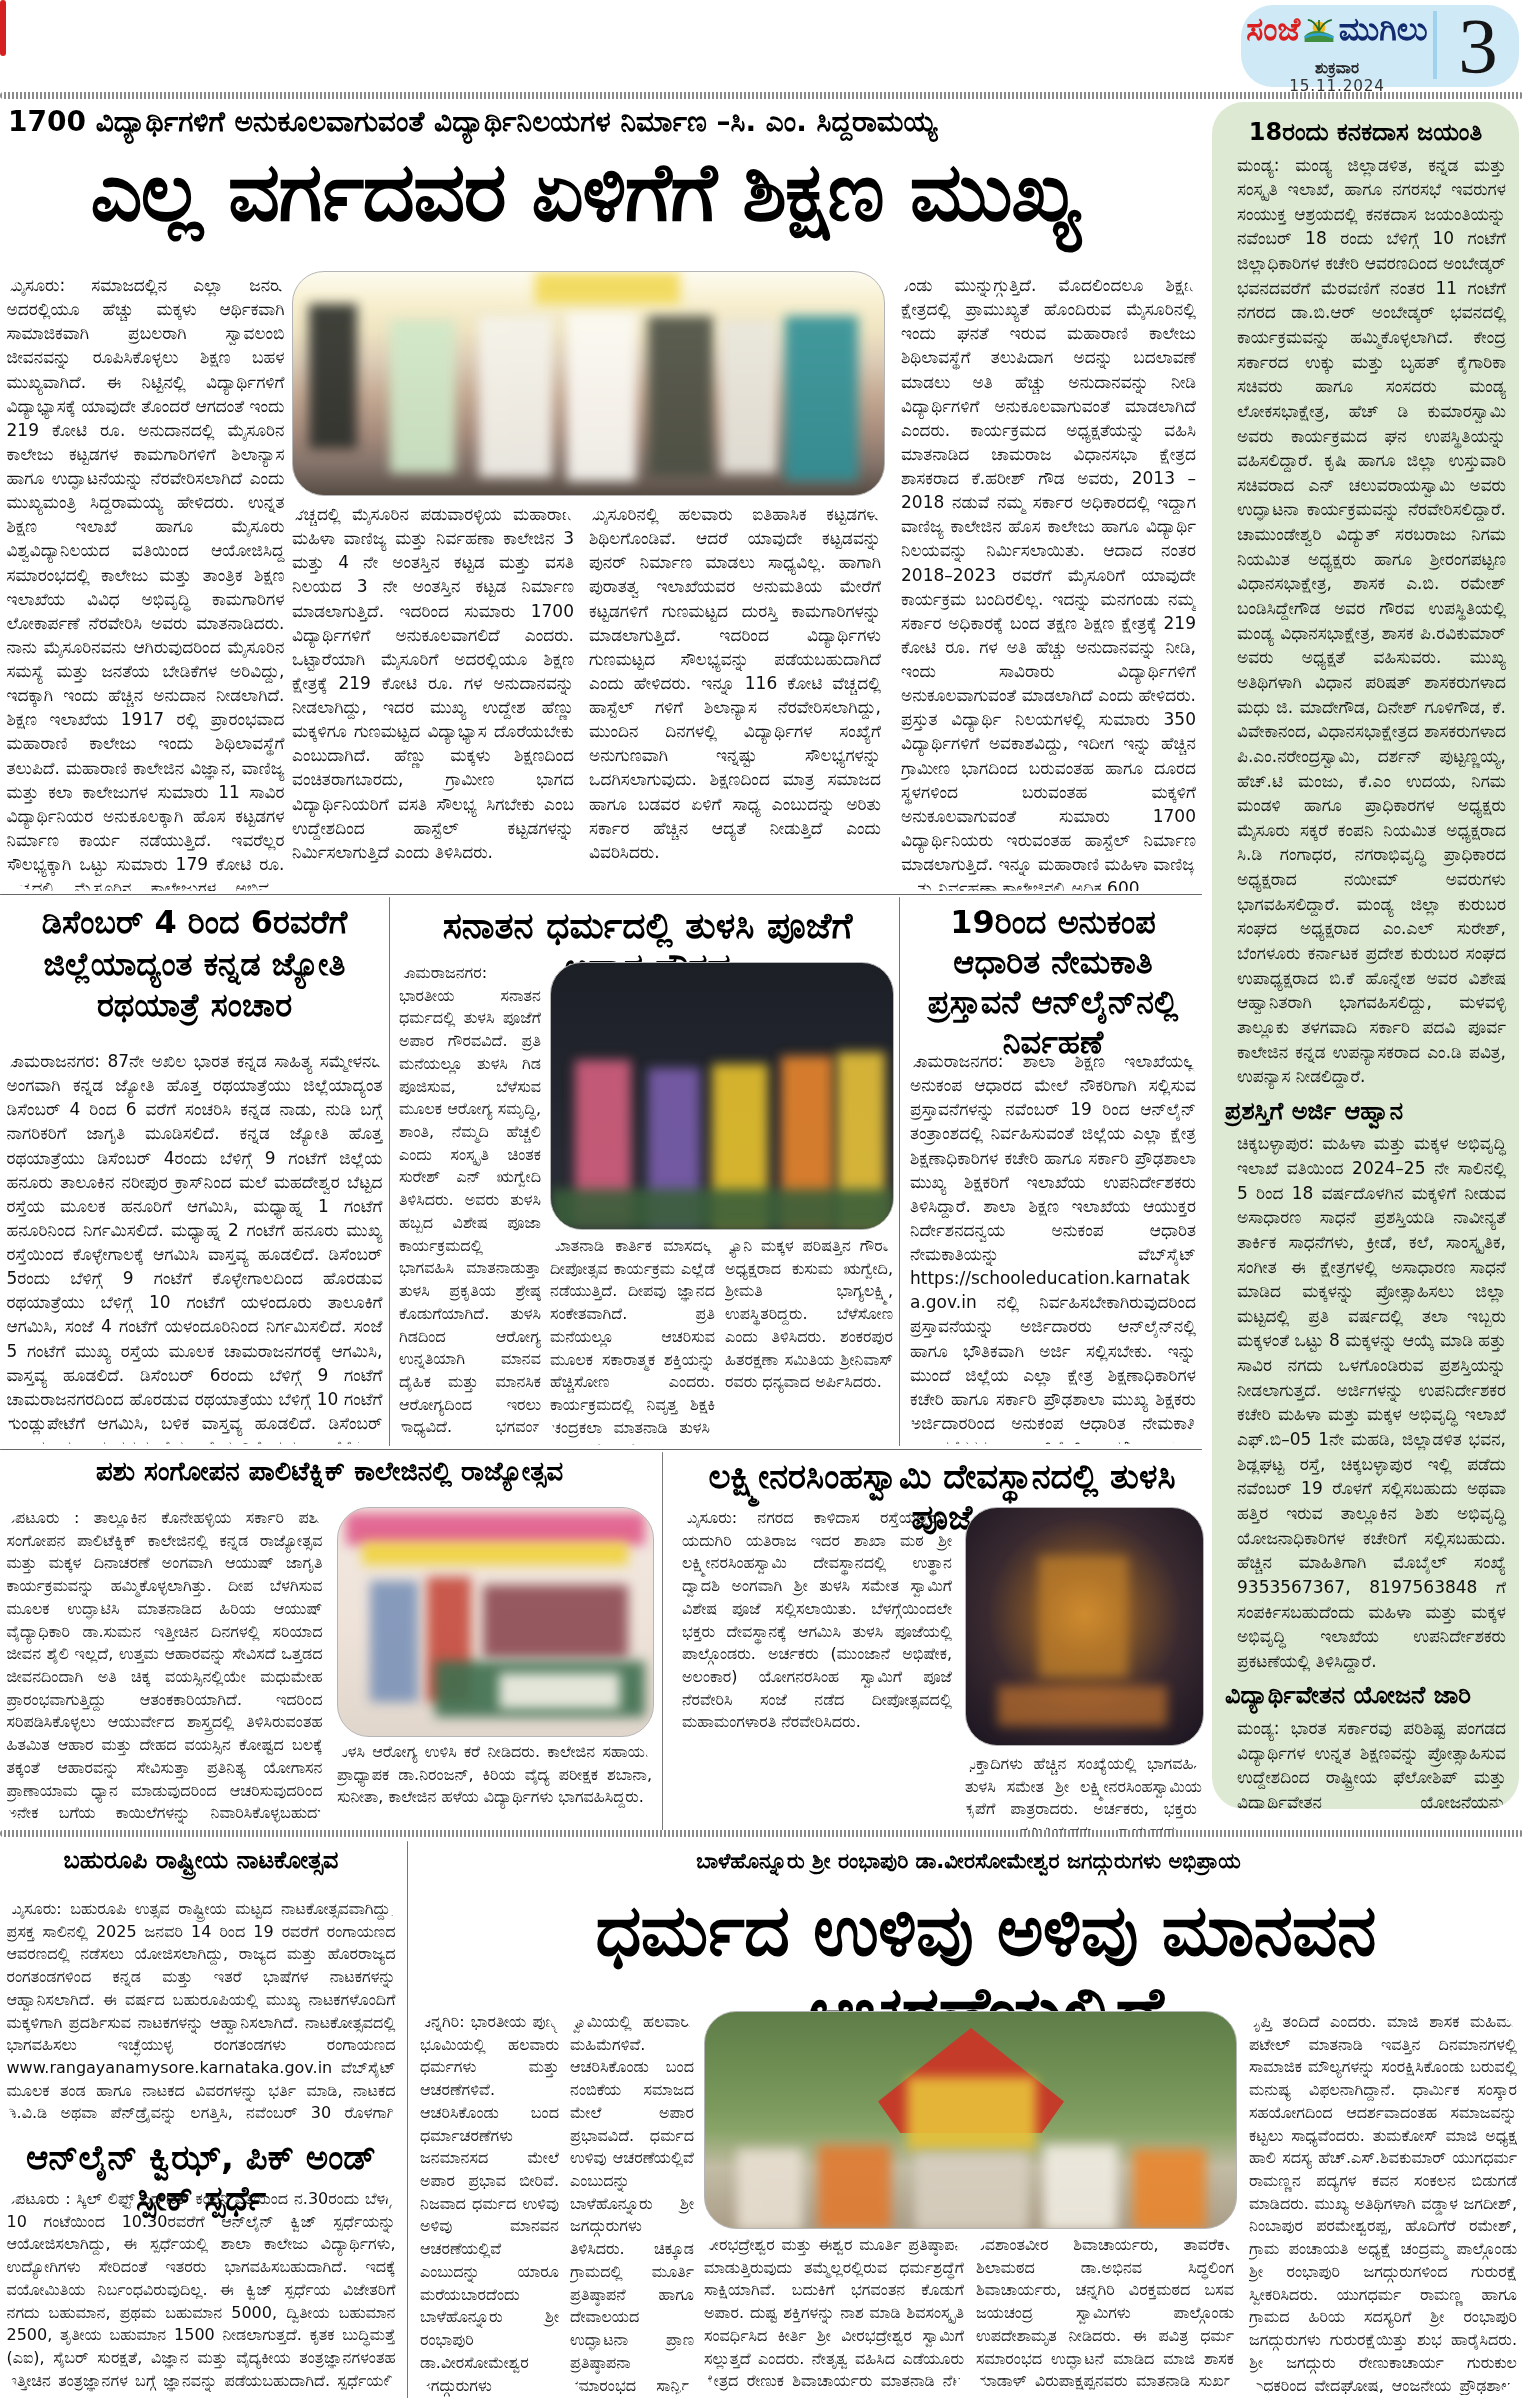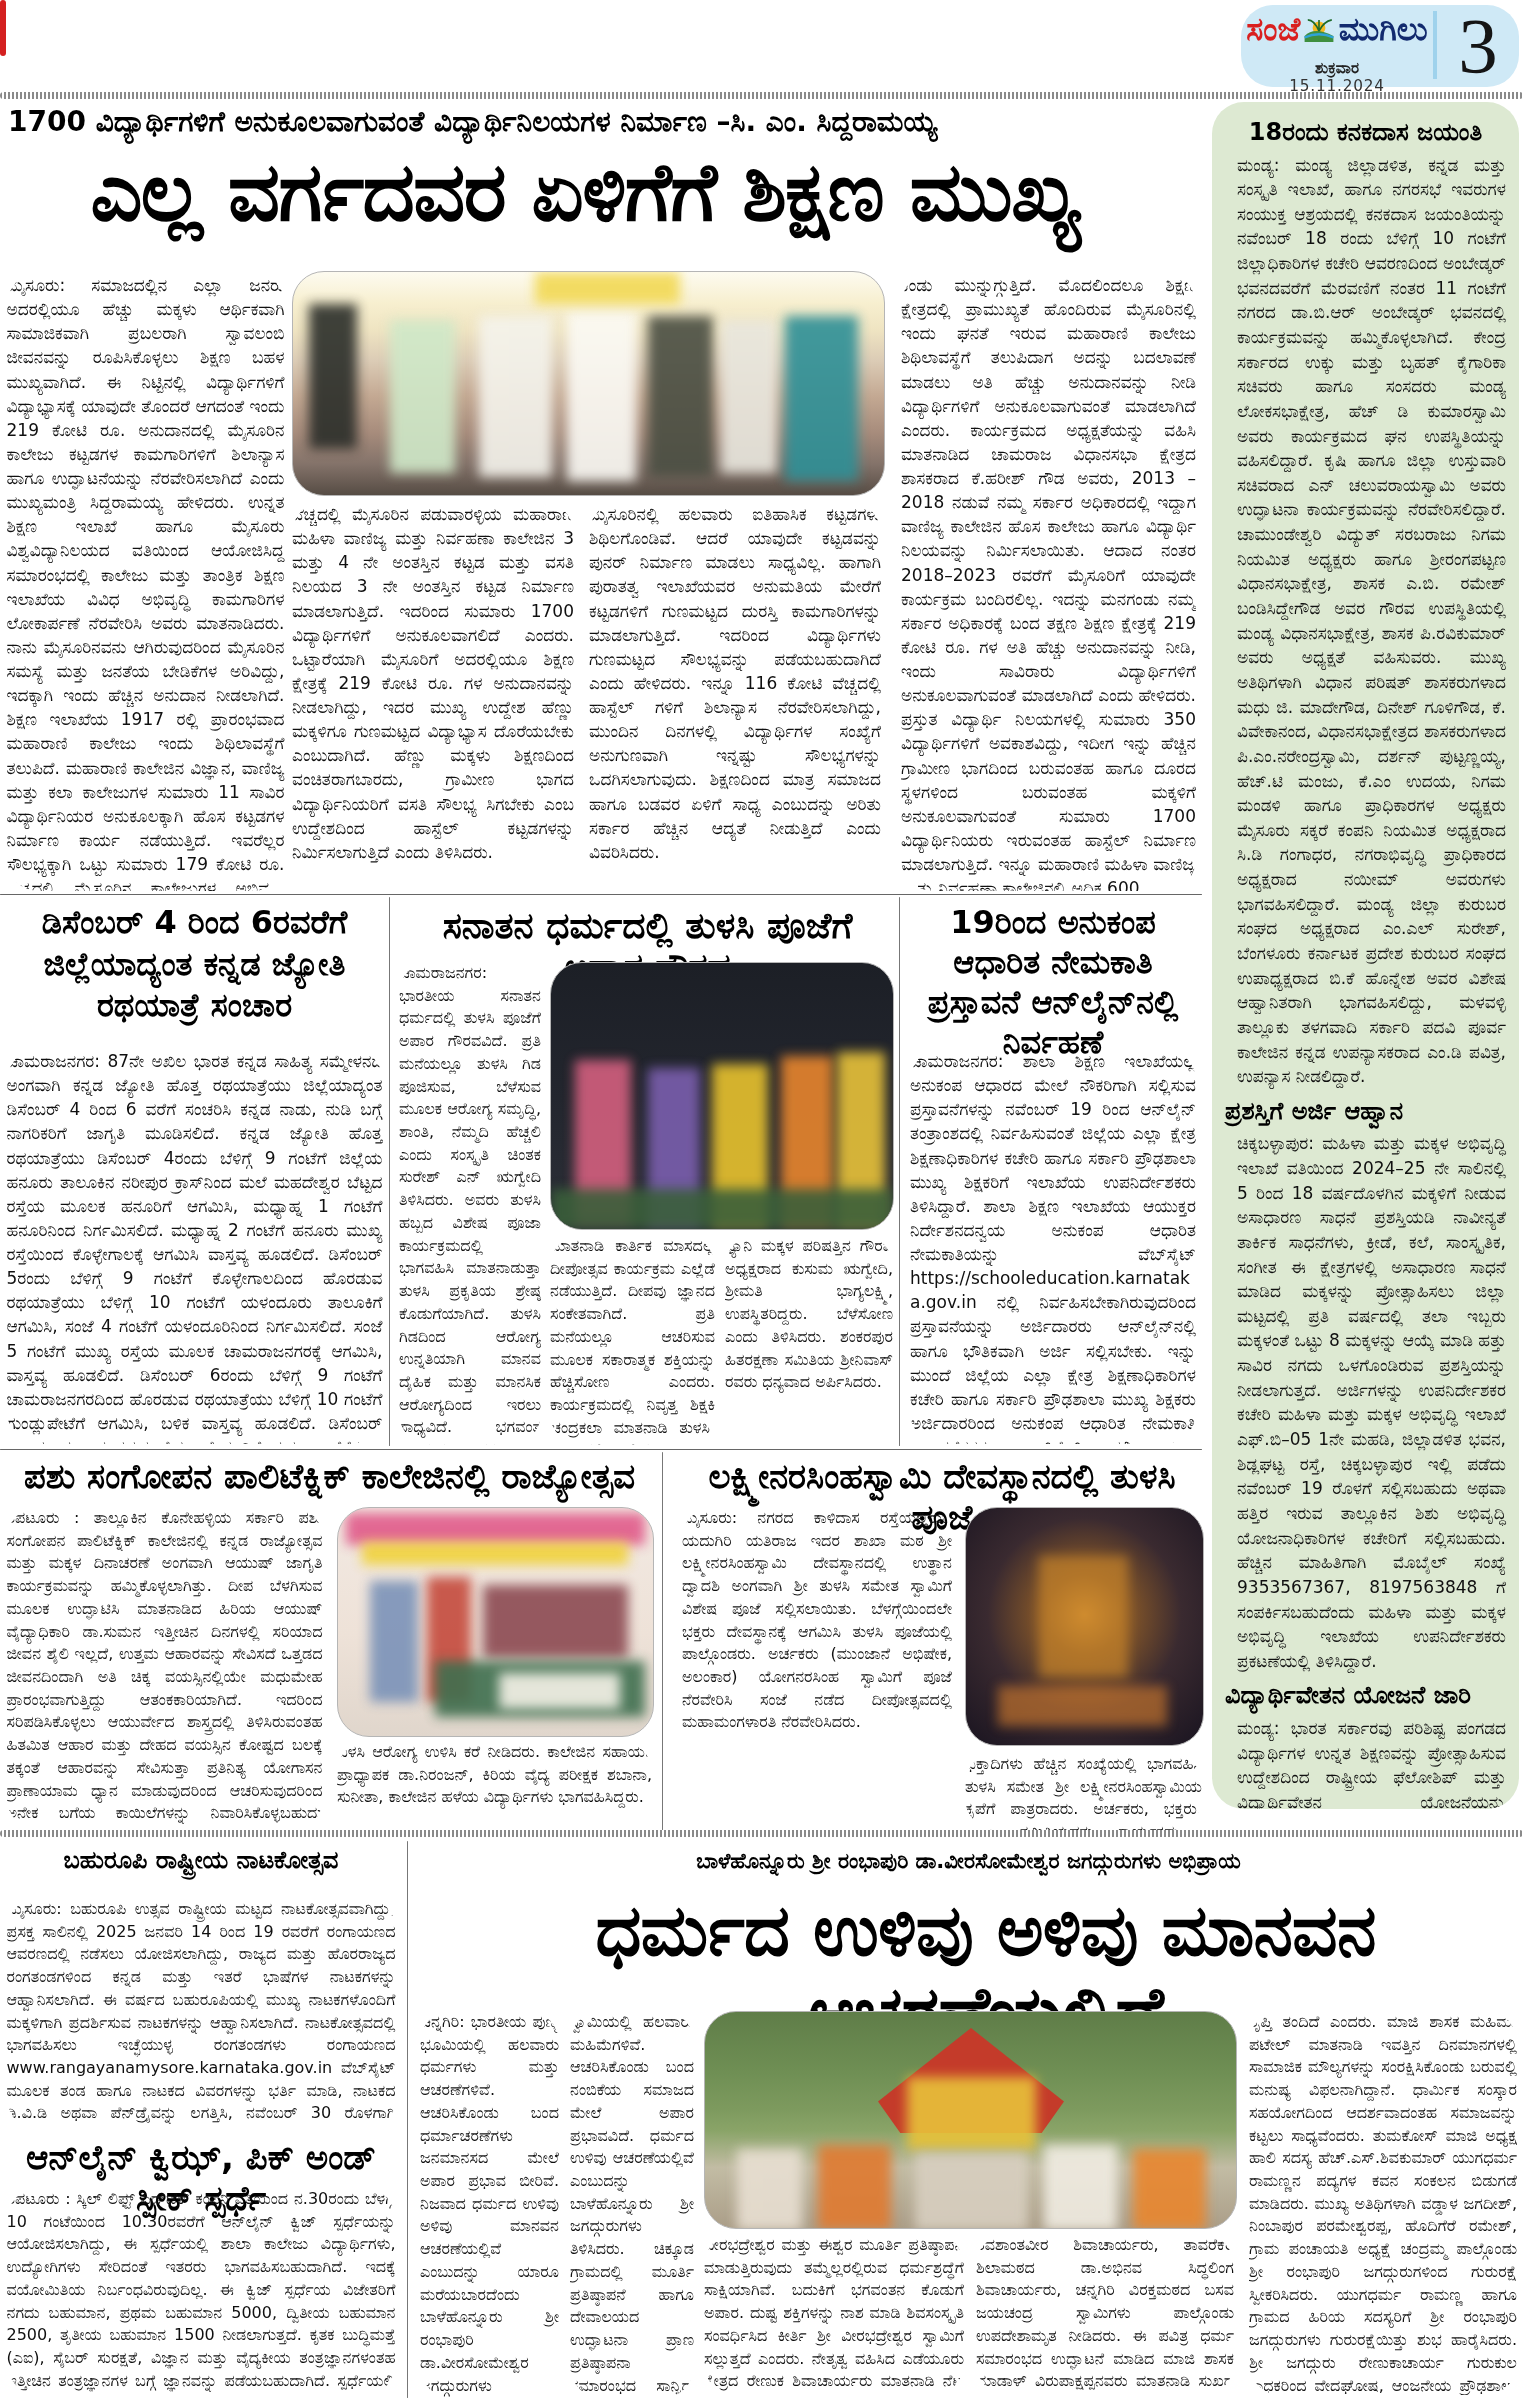--- a/index.html
+++ b/index.html
@@ -116,21 +116,21 @@
   <div class="abs body-text" style="left:725px;top:1235px;width:168px;height:210px;font-size:16px;">ಧ್ಯಾನಿ ಮಕ್ಕಳ ಪರಿಷತ್ತಿನ ಗೌರವ ಅಧ್ಯಕ್ಷರಾದ ಕುಸುಮ ಋಗ್ವೇದಿ, ಶ್ರೀಮತಿ ಭಾಗ್ಯಲಕ್ಷ್ಮಿ, ಉಪಸ್ಥಿತರಿದ್ದರು. ಬೆಳೆಸೋಣ ಎಂದು ತಿಳಿಸಿದರು. ಶಂಕರಪುರ ಹಿತರಕ್ಷಣಾ ಸಮಿತಿಯ ಶ್ರೀನಿವಾಸ್ ರವರು ಧನ್ಯವಾದ ಅರ್ಪಿಸಿದರು.</div>
 
   <div class="abs vrule" style="left:899px;top:897px;height:549px;"></div>
 
   <div class="abs headline center" style="left:910px;top:902px;width:286px;font-size:32px;line-height:1.25;">19ರಿಂದ ಅನುಕಂಪ ಆಧಾರಿತ ನೇಮಕಾತಿ ಪ್ರಸ್ತಾವನೆ ಆನ್‌ಲೈನ್‌ನಲ್ಲಿ ನಿರ್ವಹಣೆ</div>
   <div class="abs body-text" style="left:910px;top:1049px;width:286px;height:395px;">ಚಾಮರಾಜನಗರ: ಶಾಲಾ ಶಿಕ್ಷಣ ಇಲಾಖೆಯಲ್ಲಿ ಅನುಕಂಪ ಆಧಾರದ ಮೇಲೆ ನೌಕರಿಗಾಗಿ ಸಲ್ಲಿಸುವ ಪ್ರಸ್ತಾವನೆಗಳನ್ನು ನವೆಂಬರ್ 19 ರಿಂದ ಆನ್‌ಲೈನ್ ತಂತ್ರಾಂಶದಲ್ಲಿ ನಿರ್ವಹಿಸುವಂತೆ ಜಿಲ್ಲೆಯ ಎಲ್ಲಾ ಕ್ಷೇತ್ರ ಶಿಕ್ಷಣಾಧಿಕಾರಿಗಳ ಕಚೇರಿ ಹಾಗೂ ಸರ್ಕಾರಿ ಪ್ರೌಢಶಾಲಾ ಮುಖ್ಯ ಶಿಕ್ಷಕರಿಗೆ ಇಲಾಖೆಯ ಉಪನಿರ್ದೇಶಕರು ತಿಳಿಸಿದ್ದಾರೆ. ಶಾಲಾ ಶಿಕ್ಷಣ ಇಲಾಖೆಯ ಆಯುಕ್ತರ ನಿರ್ದೇಶನದನ್ವಯ ಅನುಕಂಪ ಆಧಾರಿತ ನೇಮಕಾತಿಯನ್ನು ವೆಬ್‌ಸೈಟ್ https://schooleducation.karnataka.gov.in ನಲ್ಲಿ ನಿರ್ವಹಿಸಬೇಕಾಗಿರುವುದರಿಂದ ಪ್ರಸ್ತಾವನೆಯನ್ನು ಅರ್ಜಿದಾರರು ಆನ್‌ಲೈನ್‌ನಲ್ಲಿ ಹಾಗೂ ಭೌತಿಕವಾಗಿ ಅರ್ಜಿ ಸಲ್ಲಿಸಬೇಕು. ಇನ್ನು ಮುಂದೆ ಜಿಲ್ಲೆಯ ಎಲ್ಲಾ ಕ್ಷೇತ್ರ ಶಿಕ್ಷಣಾಧಿಕಾರಿಗಳ ಕಚೇರಿ ಹಾಗೂ ಸರ್ಕಾರಿ ಪ್ರೌಢಶಾಲಾ ಮುಖ್ಯ ಶಿಕ್ಷಕರು ಅರ್ಜಿದಾರರಿಂದ ಅನುಕಂಪ ಆಧಾರಿತ ನೇಮಕಾತಿ ಪ್ರಸ್ತಾವನೆಗಳನ್ನು ಆನ್‌ಲೈನ್ ನಲ್ಲಿ ಮತ್ತು ಭೌತಿಕವಾಗಿಯೂ ಅರ್ಜಿಗಳನ್ನು ಪಡೆದು ಮುಂದಿನ ಹಂತದ ಪ್ರಕ್ರಿಯೆಗಾಗಿ ಉಪನಿರ್ದೇಶಕರ ಕಚೇರಿಗೆ ಸಲ್ಲಿಸುವಂತೆ ಶಾಲಾ ಶಿಕ್ಷಣ ಇಲಾಖೆಯ ಉಪನಿರ್ದೇಶಕರಾದ ರಾಮಚಂದ್ರರಾಜೇ ಅರಸ್ ತಿಳಿಸಿದ್ದಾರೆ.</div>
 
   <div class="abs hrule" style="left:0;top:1449px;width:1202px;"></div>
   <div class="abs vrule" style="left:662px;top:1452px;height:378px;"></div>
 
-  <div class="abs headline center" style="left:6.5px;top:1456px;width:646px;font-size:34px;">ಪಶು ಸಂಗೋಪನ ಪಾಲಿಟೆಕ್ನಿಕ್ ಕಾಲೇಜಿನಲ್ಲಿ ರಾಜ್ಯೋತ್ಸವ</div>
+  <div class="abs headline center" style="left:6.5px;top:1456px;width:646px;font-size:26px;">ಪಶು ಸಂಗೋಪನ ಪಾಲಿಟೆಕ್ನಿಕ್ ಕಾಲೇಜಿನಲ್ಲಿ ರಾಜ್ಯೋತ್ಸವ</div>
   <div class="abs body-text" style="left:6.5px;top:1507px;width:316px;height:323px;font-size:16px;">ತಿಪಟೂರು : ತಾಲ್ಲೂಕಿನ ಕೊನೇಹಳ್ಳಿಯ ಸರ್ಕಾರಿ ಪಶು ಸಂಗೋಪನ ಪಾಲಿಟೆಕ್ನಿಕ್ ಕಾಲೇಜಿನಲ್ಲಿ ಕನ್ನಡ ರಾಜ್ಯೋತ್ಸವ ಮತ್ತು ಮಕ್ಕಳ ದಿನಾಚರಣೆ ಅಂಗವಾಗಿ ಆಯುಷ್ ಜಾಗೃತಿ ಕಾರ್ಯಕ್ರಮವನ್ನು ಹಮ್ಮಿಕೊಳ್ಳಲಾಗಿತ್ತು. ದೀಪ ಬೆಳಗಿಸುವ ಮೂಲಕ ಉದ್ಘಾಟಿಸಿ ಮಾತನಾಡಿದ ಹಿರಿಯ ಆಯುಷ್ ವೈದ್ಯಾಧಿಕಾರಿ ಡಾ.ಸುಮನ ಇತ್ತೀಚಿನ ದಿನಗಳಲ್ಲಿ ಸರಿಯಾದ ಜೀವನ ಶೈಲಿ ಇಲ್ಲದೆ, ಉತ್ತಮ ಆಹಾರವನ್ನು ಸೇವಿಸದೆ ಒತ್ತಡದ ಜೀವನದಿಂದಾಗಿ ಅತಿ ಚಿಕ್ಕ ವಯಸ್ಸಿನಲ್ಲಿಯೇ ಮಧುಮೇಹ ಪ್ರಾರಂಭವಾಗುತ್ತಿದ್ದು ಆತಂಕಕಾರಿಯಾಗಿದೆ. ಇದರಿಂದ ಸರಿಪಡಿಸಿಕೊಳ್ಳಲು ಆಯುರ್ವೇದ ಶಾಸ್ತ್ರದಲ್ಲಿ ತಿಳಿಸಿರುವಂತಹ ಹಿತಮಿತ ಆಹಾರ ಮತ್ತು ದೇಹದ ವಯಸ್ಸಿನ ಕೋಷ್ಟದ ಬಲಕ್ಕೆ ತಕ್ಕಂತೆ ಆಹಾರವನ್ನು ಸೇವಿಸುತ್ತಾ ಪ್ರತಿನಿತ್ಯ ಯೋಗಾಸನ ಪ್ರಾಣಾಯಾಮ ಧ್ಯಾನ ಮಾಡುವುದರಿಂದ ಆಚರಿಸುವುದರಿಂದ ಅನೇಕ ಬಗೆಯ ಕಾಯಿಲೆಗಳನ್ನು ನಿವಾರಿಸಿಕೊಳ್ಳಬಹುದು ಎಂದರು. ಪ್ರಾಂಶುಪಾಲ ಸುಮಾ ಮಾತನಾಡಿ ಕನ್ನಡ ಬಳಸಿ ಬೆಳೆಸಿ ಹಾಗೂ ಆಯುರ್ವೇದ</div>
 
   <div class="abs photo" style="left:337px;top:1507px;width:315px;height:228px;
               background:linear-gradient(180deg,#f2e9e2 0%,#eee2d8 55%,#e0d6cc 100%);">
     <div class="ph-blob" style="left:8px;top:4.8px;width:299px;height:32px;background:#e05a8a;"></div>
     <div class="ph-blob" style="left:24px;top:34px;width:266px;height:22.6px;background:#f0d23a;"></div>
     <div class="ph-blob" style="left:32px;top:73px;width:48px;height:121px;background:#7a92b8;"></div>
     <div class="ph-blob" style="left:89px;top:69px;width:44px;height:125px;background:#c44a3c;"></div>
     <div class="ph-blob" style="left:145px;top:77px;width:145px;height:73px;background:#8c4a52;"></div>
     <div class="ph-blob" style="left:97px;top:153px;width:210px;height:56px;background:#3f6f4f;"></div>

